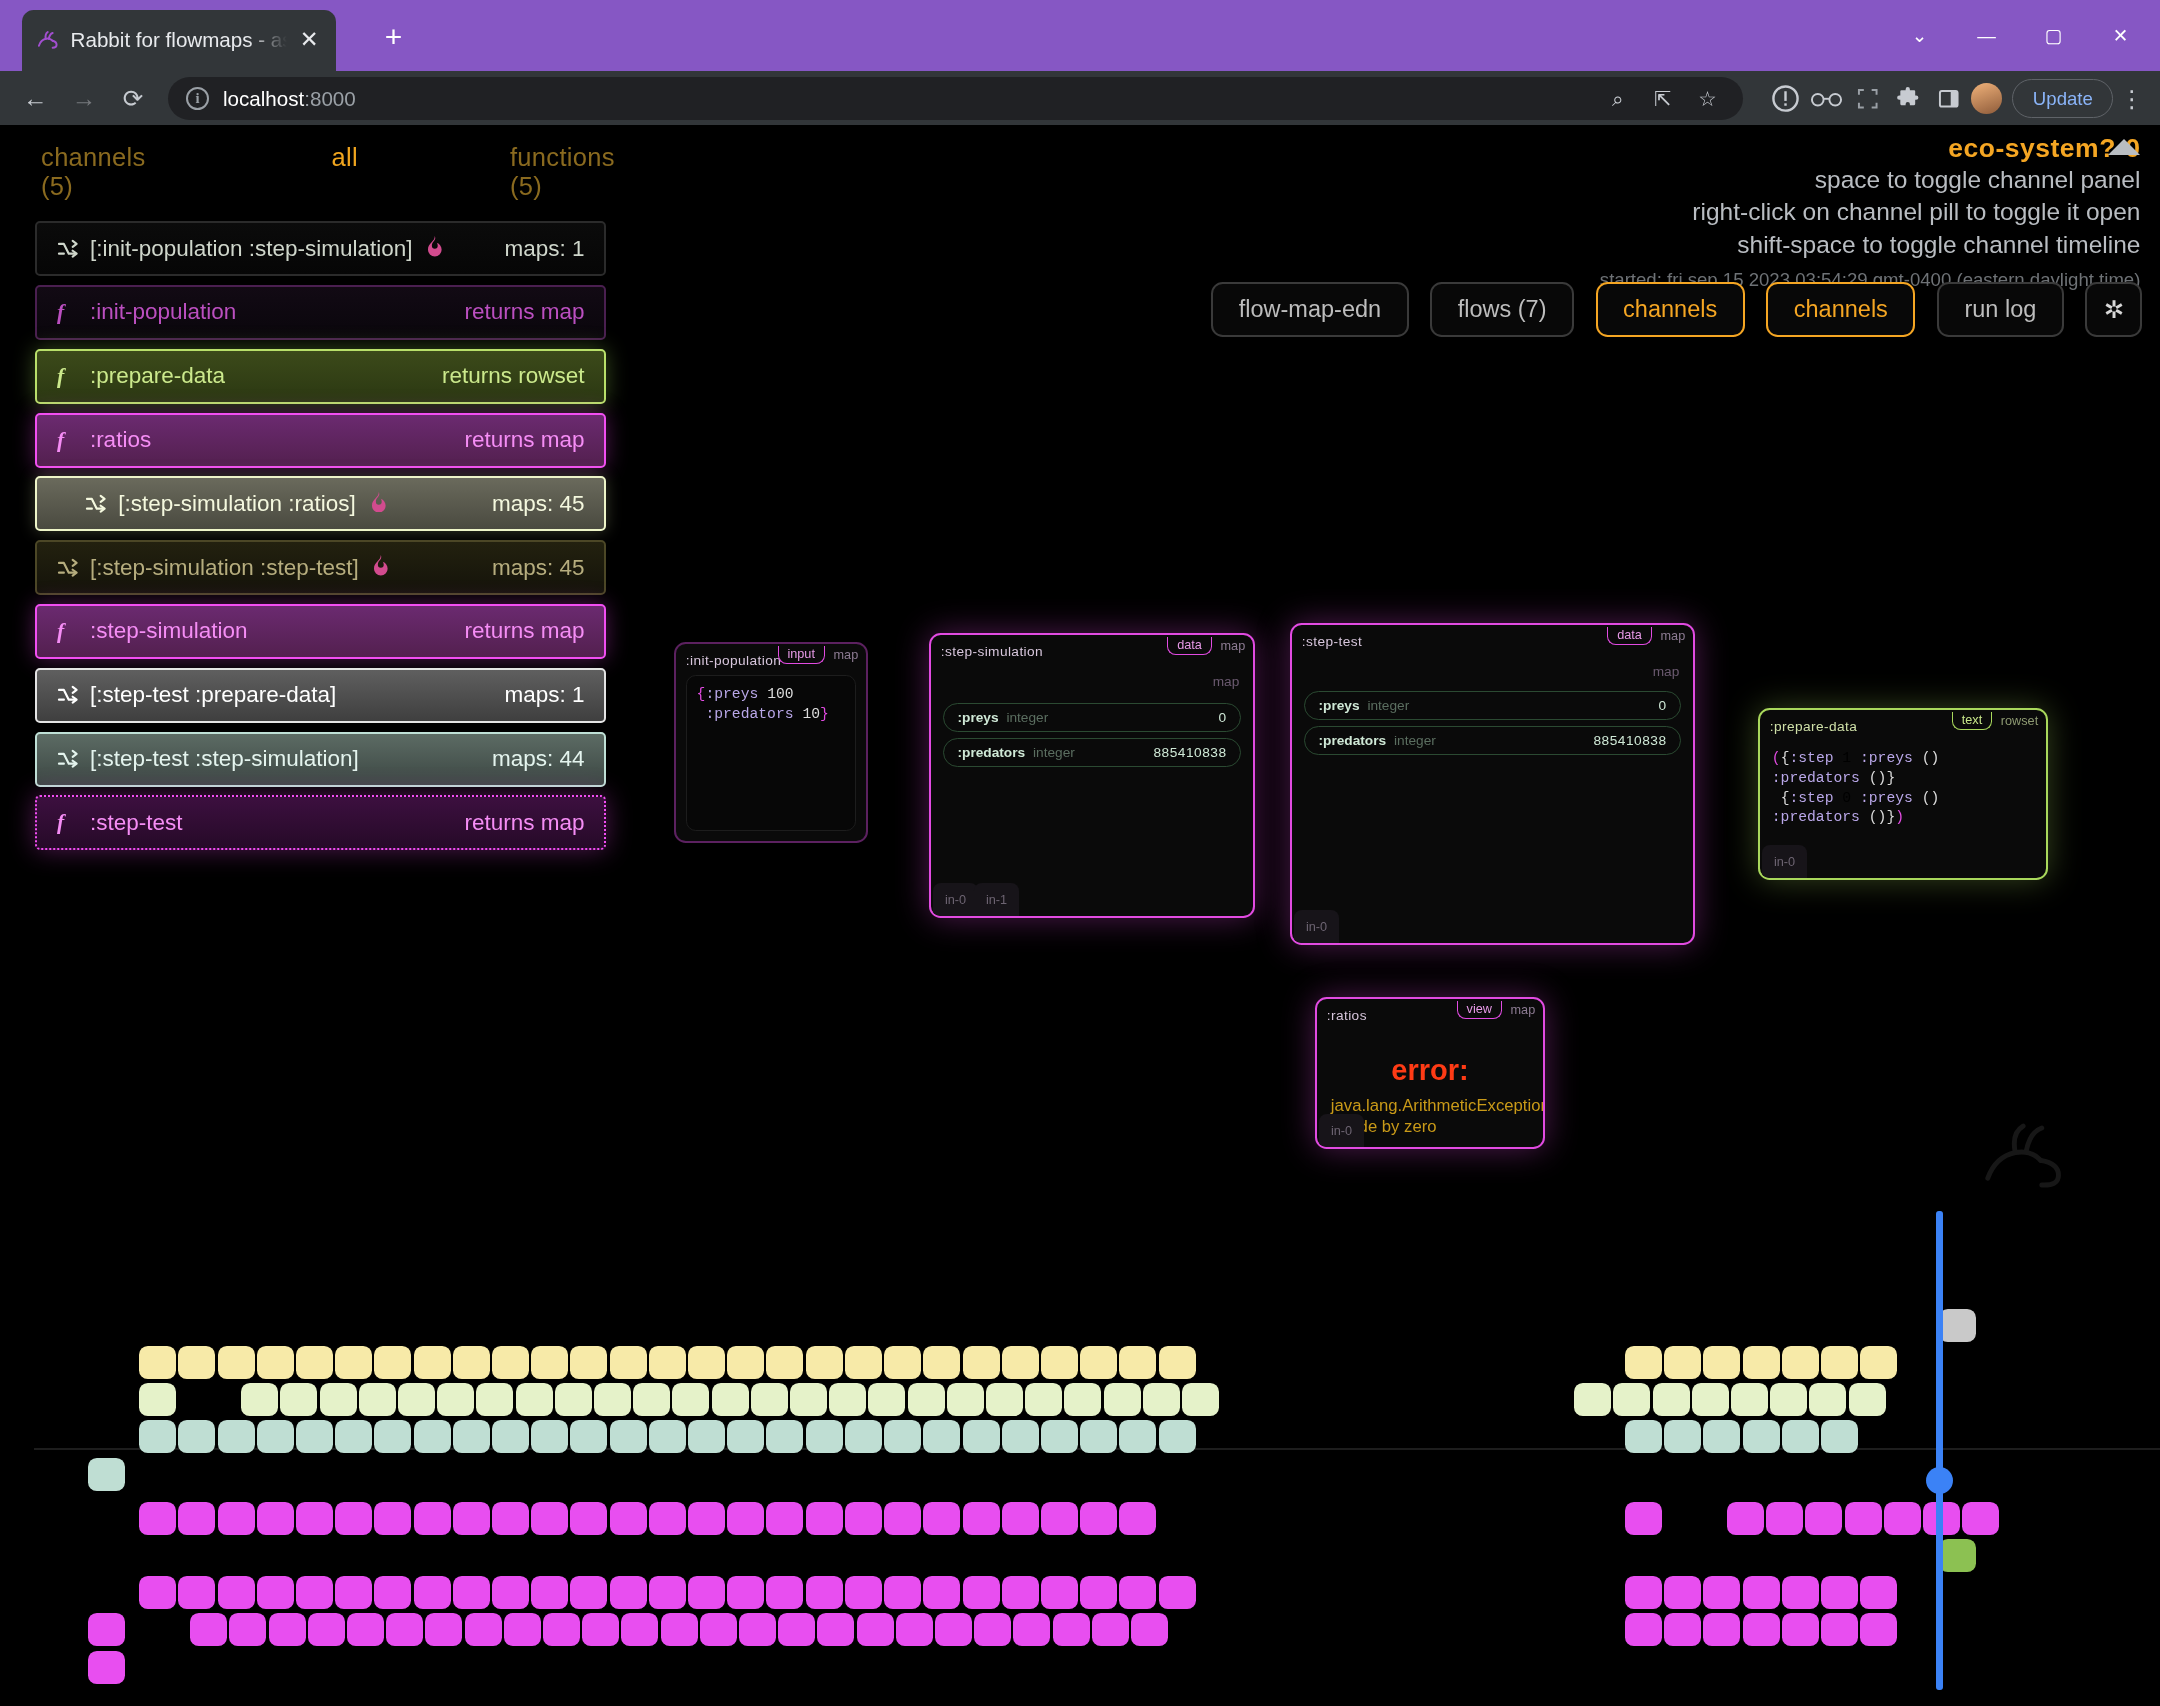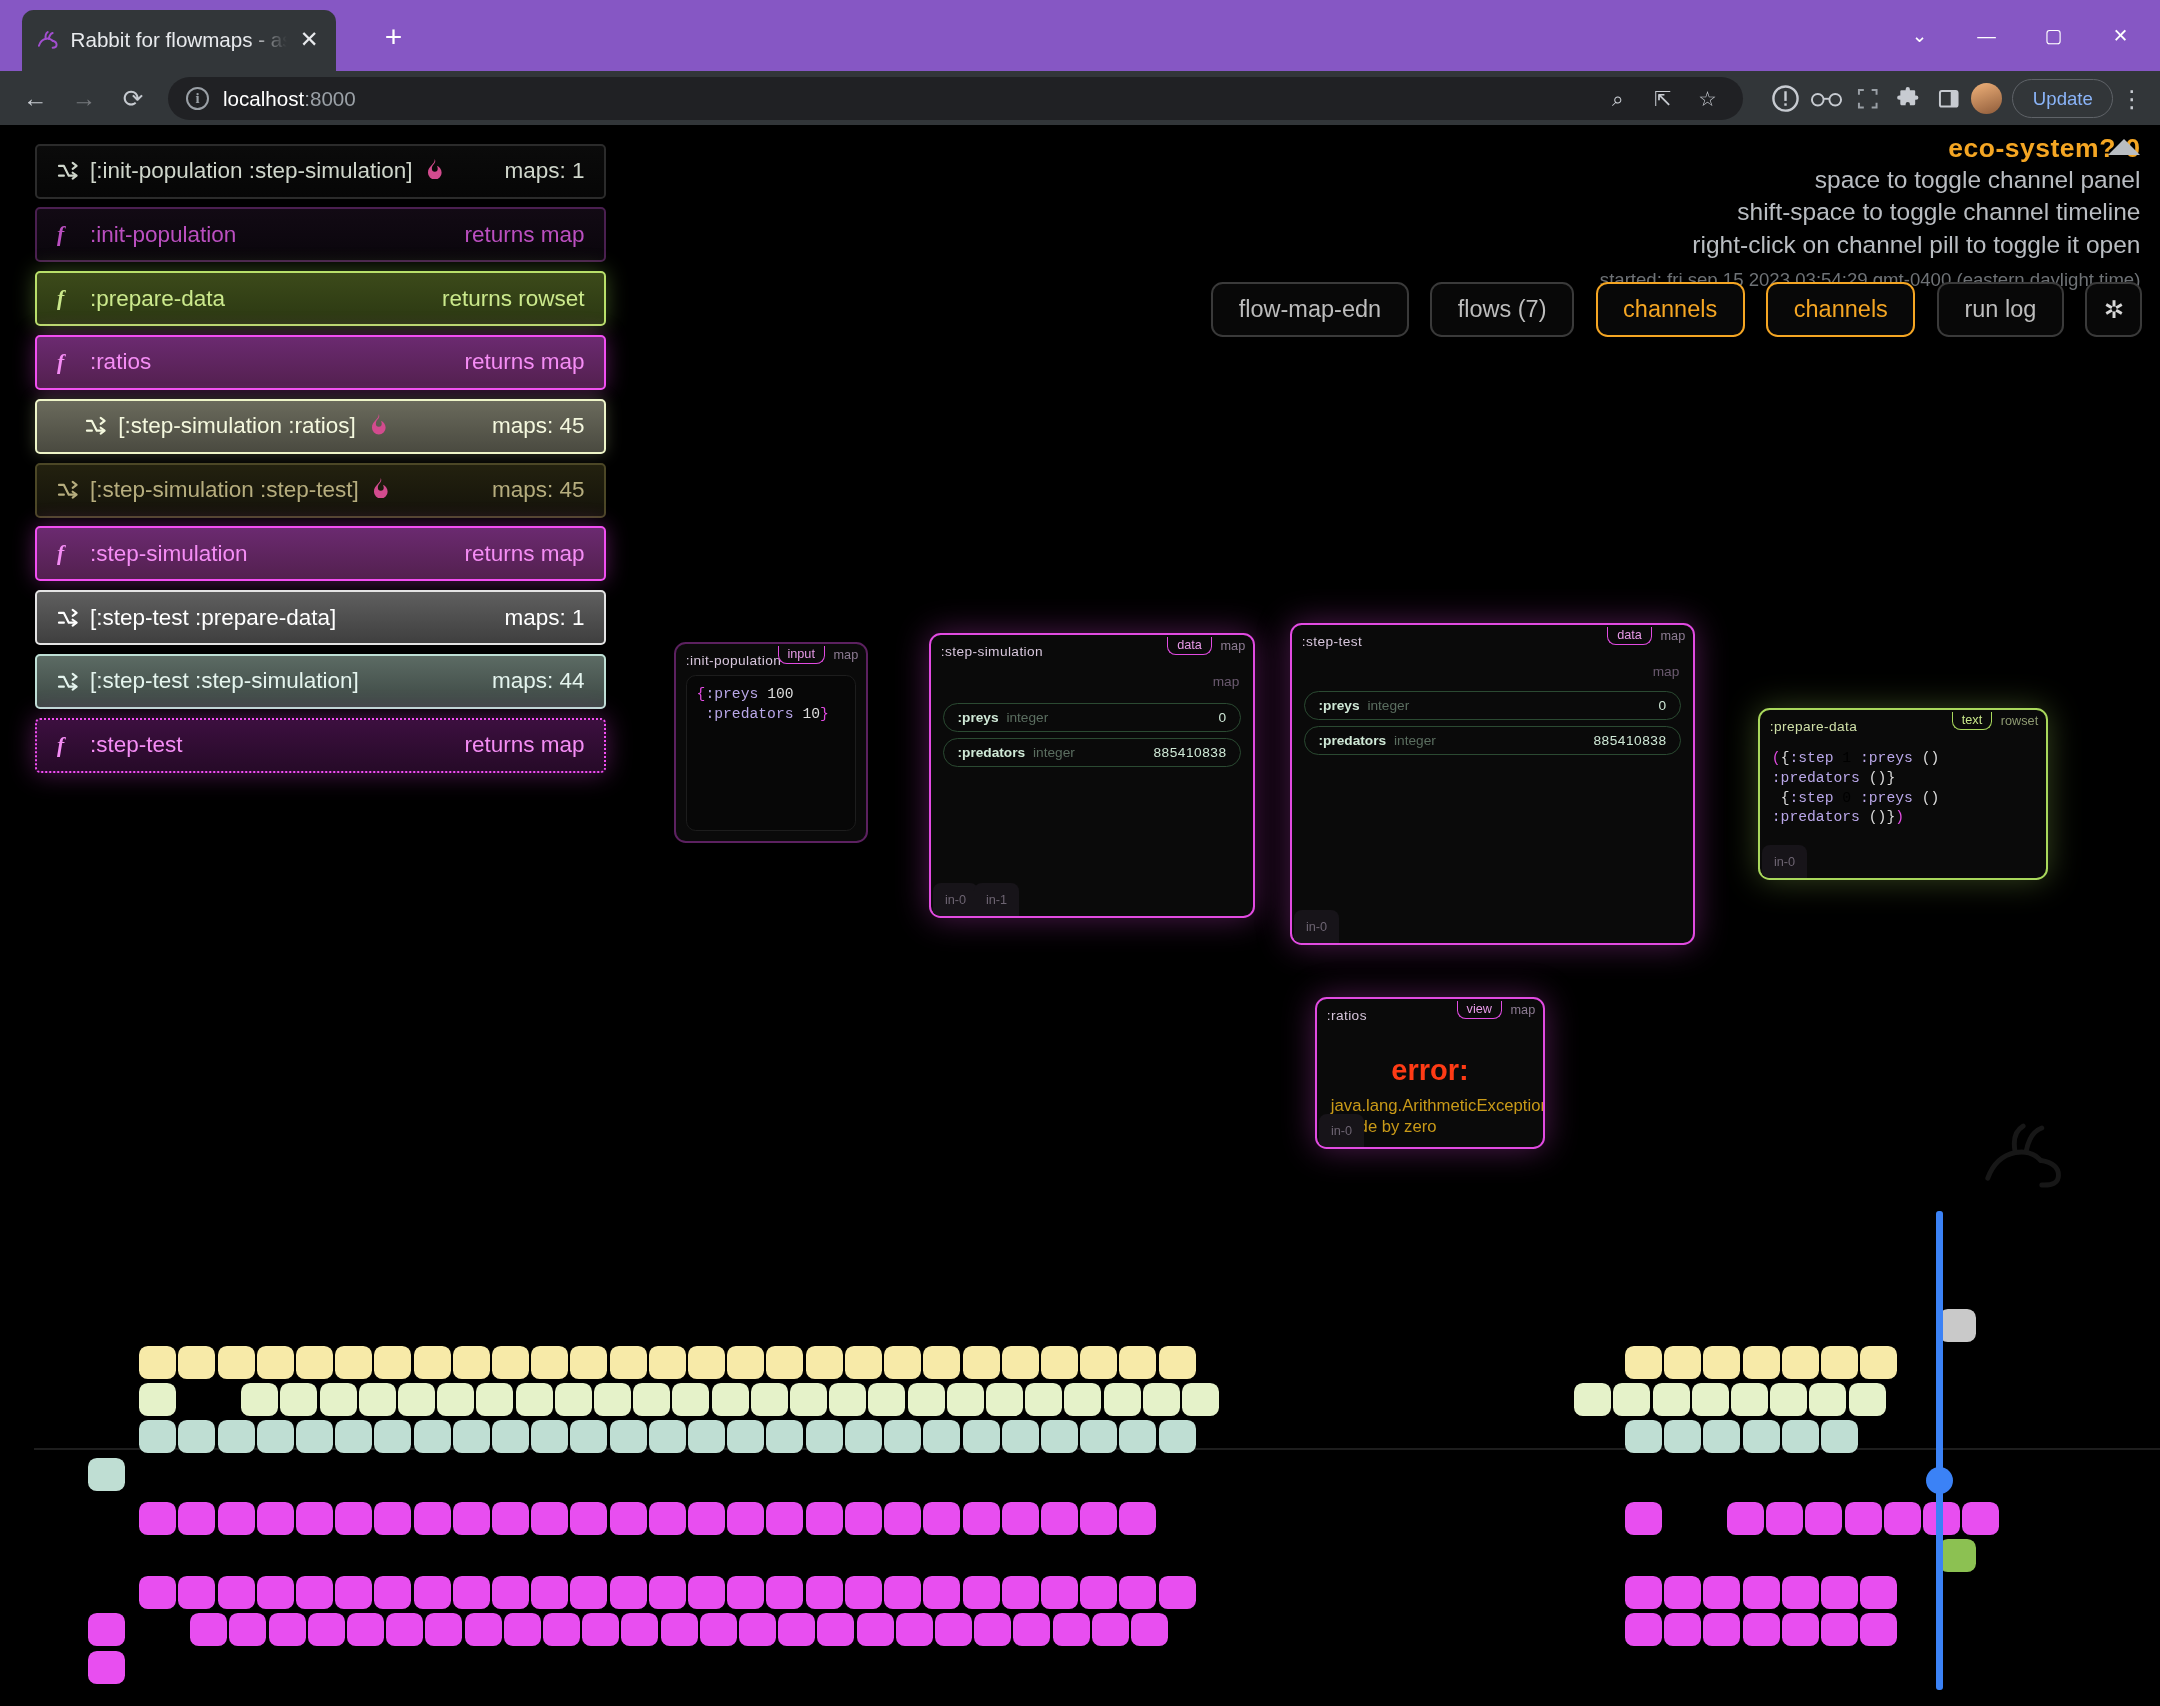--- a/index.html
+++ b/index.html
@@ -307,20 +307,25 @@
       </linearGradient>
     </defs>
     <path d="M885,635 C930,638 940,648 960,650" stroke="url(#gA)" stroke-width="13" fill="none" opacity=".85"></path>
     <path d="M1283,648 C1300,648 1305,660 1318,665" stroke="#e9efc8" stroke-width="13" fill="none" opacity=".9"></path>
     <path d="M1283,660 C1310,700 1320,860 1352,905" stroke="#eef3d2" stroke-width="13" fill="none" opacity=".85"></path>
     <path d="M1318,680 C1330,760 1340,880 1365,930" stroke="#d9e3b4" stroke-width="11" fill="none" opacity=".7"></path>
     <path d="M1730,670 C1760,670 1775,678 1795,682" stroke="url(#gC)" stroke-width="13" fill="none" opacity=".9"></path>
   </svg>
 
   <div id="channel-panel">
+    <div class="panel-head">
+      <span class="ph-channels">channels (5)</span>
+      <span class="ph-all">all</span>
+      <span class="ph-functions">functions (5)</span>
+    </div>
     <div id="pill-list">
         <div class="pill c-dark">
           <span class="pico">
             <svg width="25.5" height="19.6" viewBox="0 0 26 20">
               <g fill="none" stroke="currentColor" stroke-width="2.2" stroke-linecap="round" stroke-linejoin="round">
                 <path d="M2 5h5l5 10h6"></path>
                 <path d="M2 15h5"></path>
                 <path d="M16 2l4 3-4 3"></path>
                 <path d="M16 12l4 3-4 3"></path>
               </g>
@@ -419,22 +424,22 @@
           <span class="plabel">:step-test</span>
           <span class="pright">returns map</span>
         </div>
       </div>
   </div>
 
   <div id="header-right">
     <div id="collapse-caret"></div>
     <div id="flow-title">eco-system?-0</div>
     <div class="hint">space to toggle channel panel</div>
+    <div class="hint">right-click on channel pill to toggle it open</div>
     <div class="hint">shift-space to toggle channel timeline</div>
-    <div class="hint">right-click on channel pill to toggle it open</div>
     <div id="started">started: fri sep 15 2023 03:54:29 gmt-0400 (eastern daylight time)</div>
   </div>
 
   <div id="toolbar">
     <div class="tb-btn">flow-map-edn</div>
     <div class="tb-btn">flows (7)</div>
     <div class="tb-btn active">channels</div>
     <div class="tb-btn active">channels</div>
     <div class="tb-btn">run log</div>
     <div class="tb-btn gear">✲</div>

